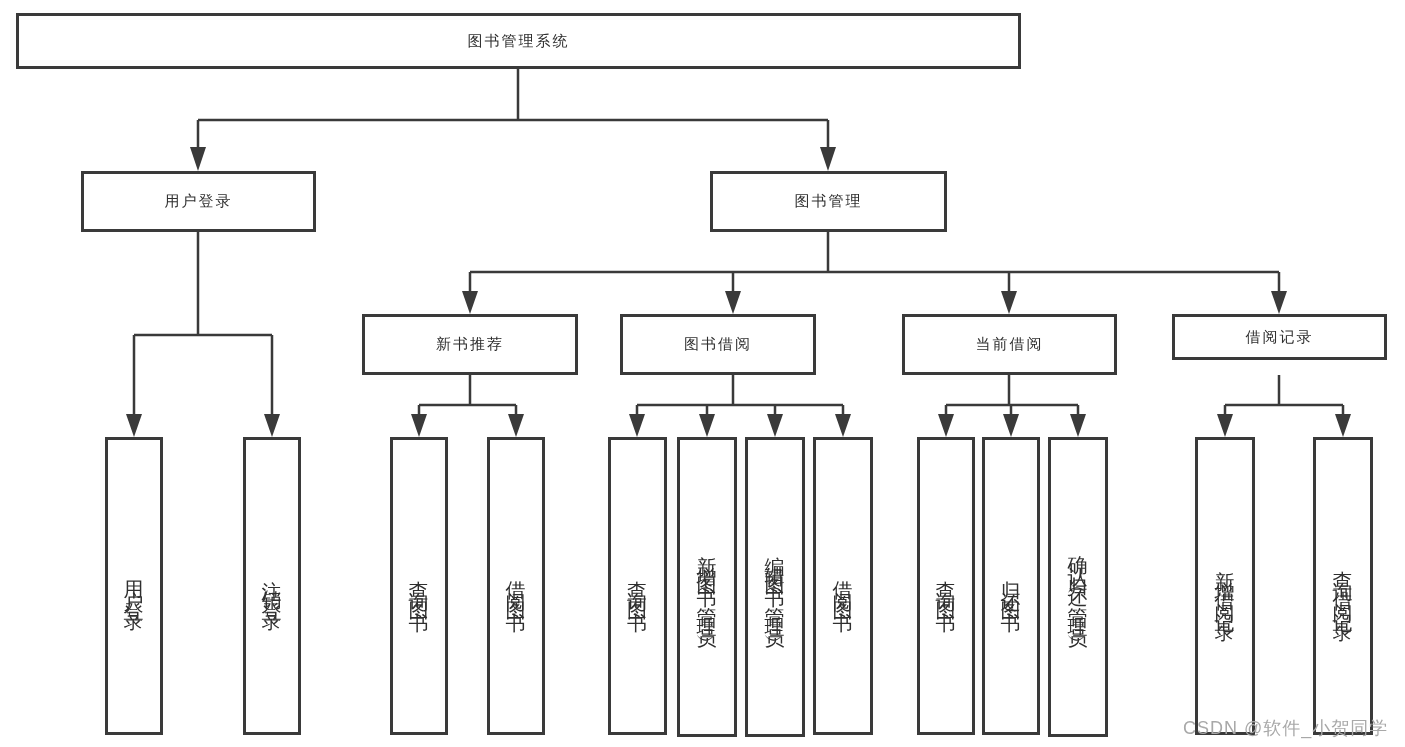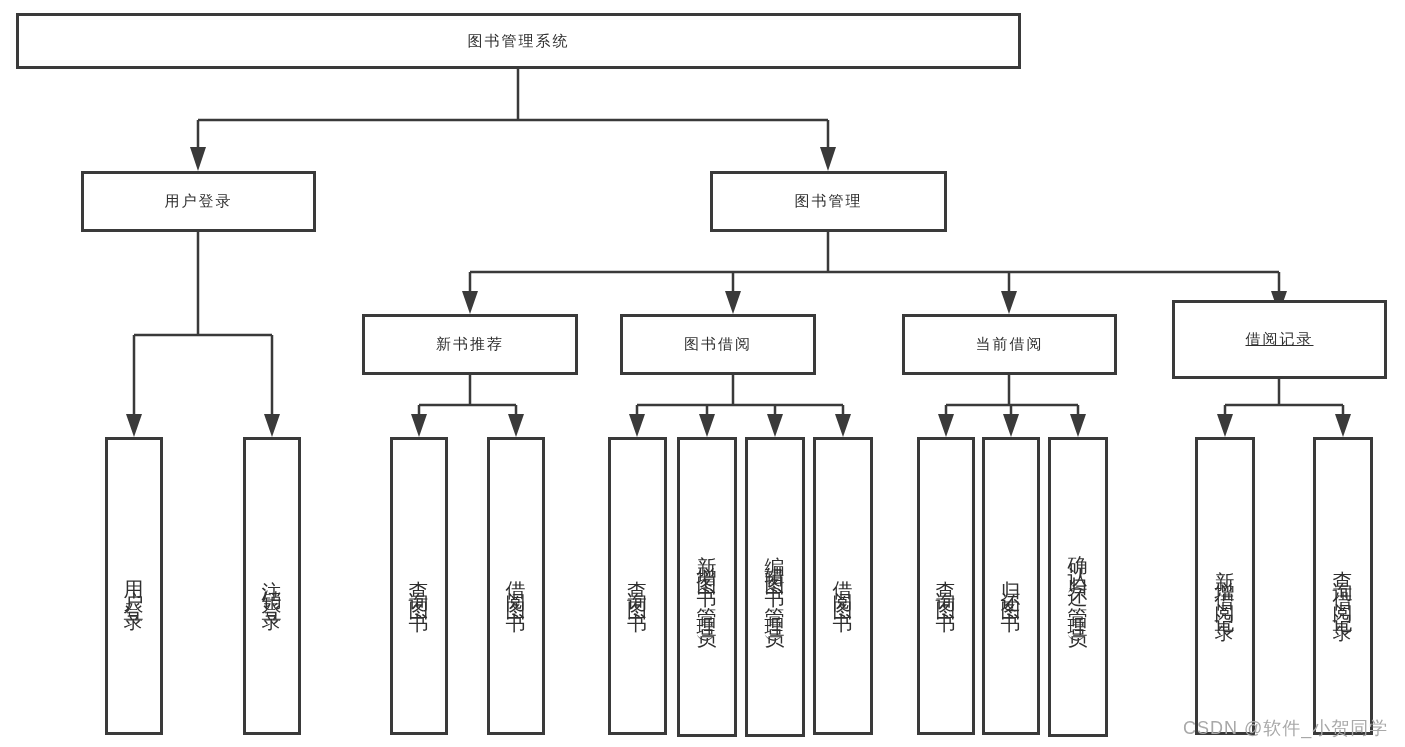--- a/index.html
+++ b/index.html
@@ -86,21 +86,21 @@
   </svg>
 
   <div class="node h" style="left:16px; top:13px; width:1005px; height:56px;">图书管理系统</div>
 
   <div class="node h" style="left:81px; top:171px; width:235px; height:61px;">用户登录</div>
   <div class="node h" style="left:710px; top:171px; width:237px; height:61px;">图书管理</div>
 
   <div class="node h" style="left:362px; top:314px; width:216px; height:61px;">新书推荐</div>
   <div class="node h" style="left:620px; top:314px; width:196px; height:61px;">图书借阅</div>
   <div class="node h" style="left:902px; top:314px; width:215px; height:61px;">当前借阅</div>
-  <div class="node h" style="left:1172px; top:300px; width:215px; height:79px;text-decoration:underline;">借阅记录</div>
+  <div class="node h" style="left:1172px; top:314px; width:215px; height:46px;">借阅记录</div>
 
   <div class="node v" style="left:105px; top:437px; width:58px; height:298px;">用户登录</div>
   <div class="node v" style="left:243px; top:437px; width:58px; height:298px;">注销登录</div>
 
   <div class="node v" style="left:390px; top:437px; width:58px; height:298px;">查询图书</div>
   <div class="node v" style="left:487px; top:437px; width:58px; height:298px;">借阅图书</div>
 
   <div class="node v" style="left:608px; top:437px; width:59px; height:298px;">查询图书</div>
   <div class="node v" style="left:677px; top:437px; width:60px; height:300px;">新增图书（管理员）</div>
   <div class="node v" style="left:745px; top:437px; width:60px; height:300px;">编辑图书（管理员）</div>

